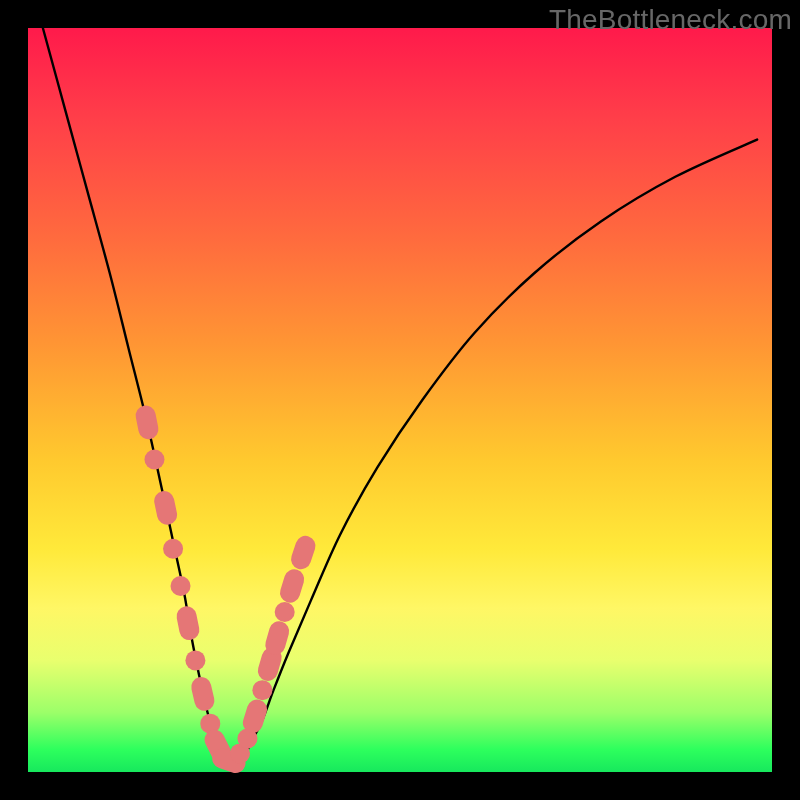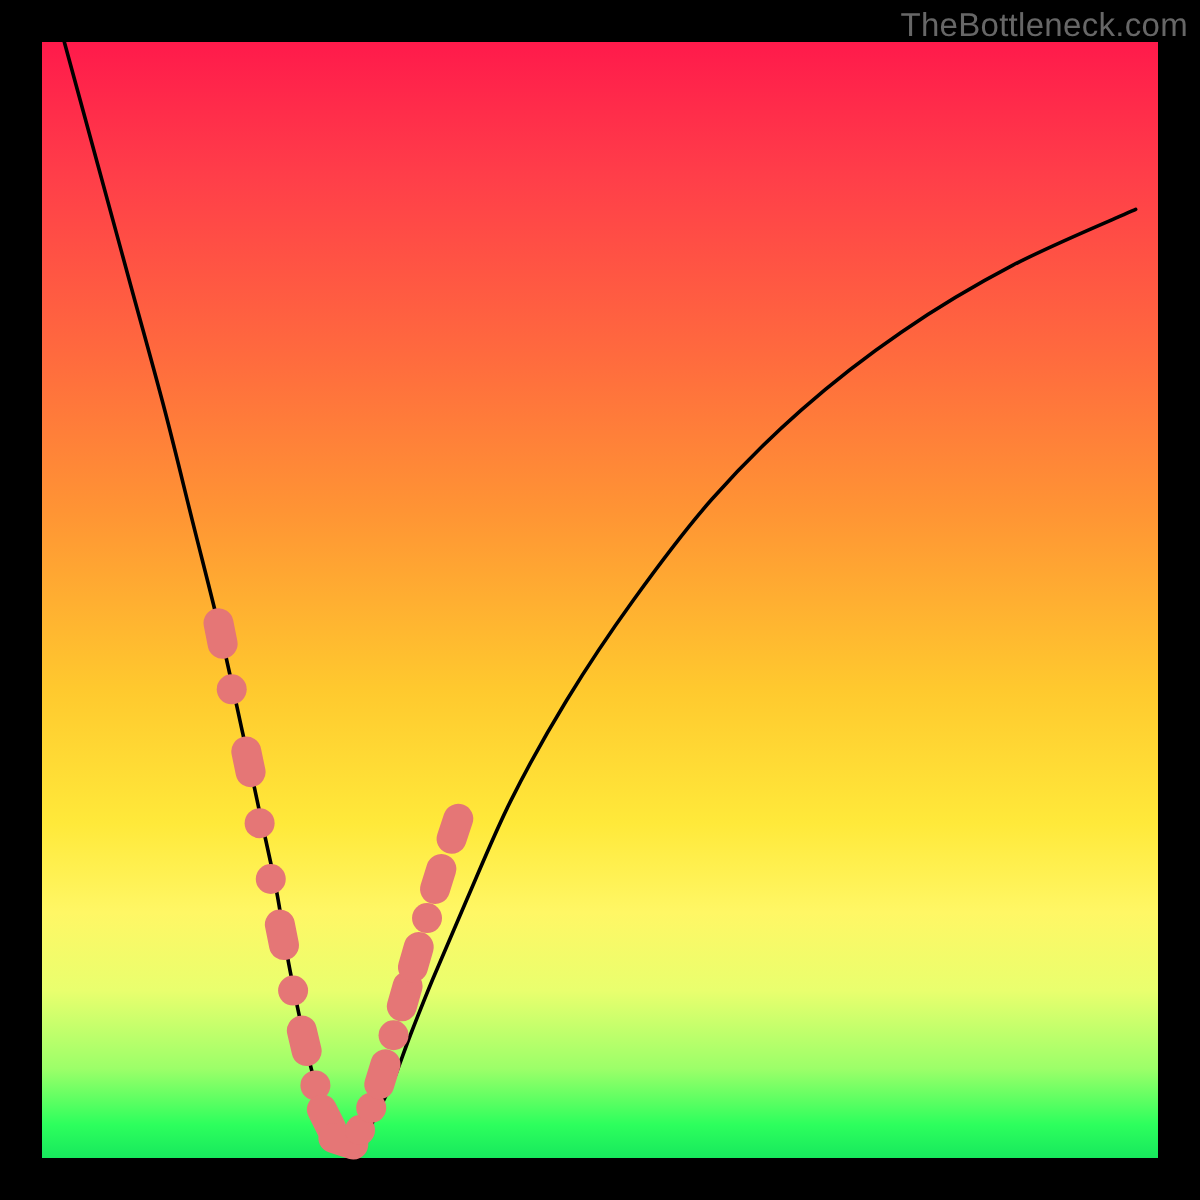--- a/index.html
+++ b/index.html
@@ -39,21 +39,21 @@
       #9cff69 92%,
       #2dff5d 97%,
       #17e85d 100%
     );
   }
   .watermark {
     position: absolute;
     top: 4px;
     right: 8px;
     color: #676767;
-    font-size: 22px;
+    font-size: 28px;
     font-weight: 400;
     letter-spacing: 0.2px;
     z-index: 10;
     user-select: none;
   }
   svg.curves {
     position: absolute;
     left: 0;
     top: 0;
     width: 744px;

